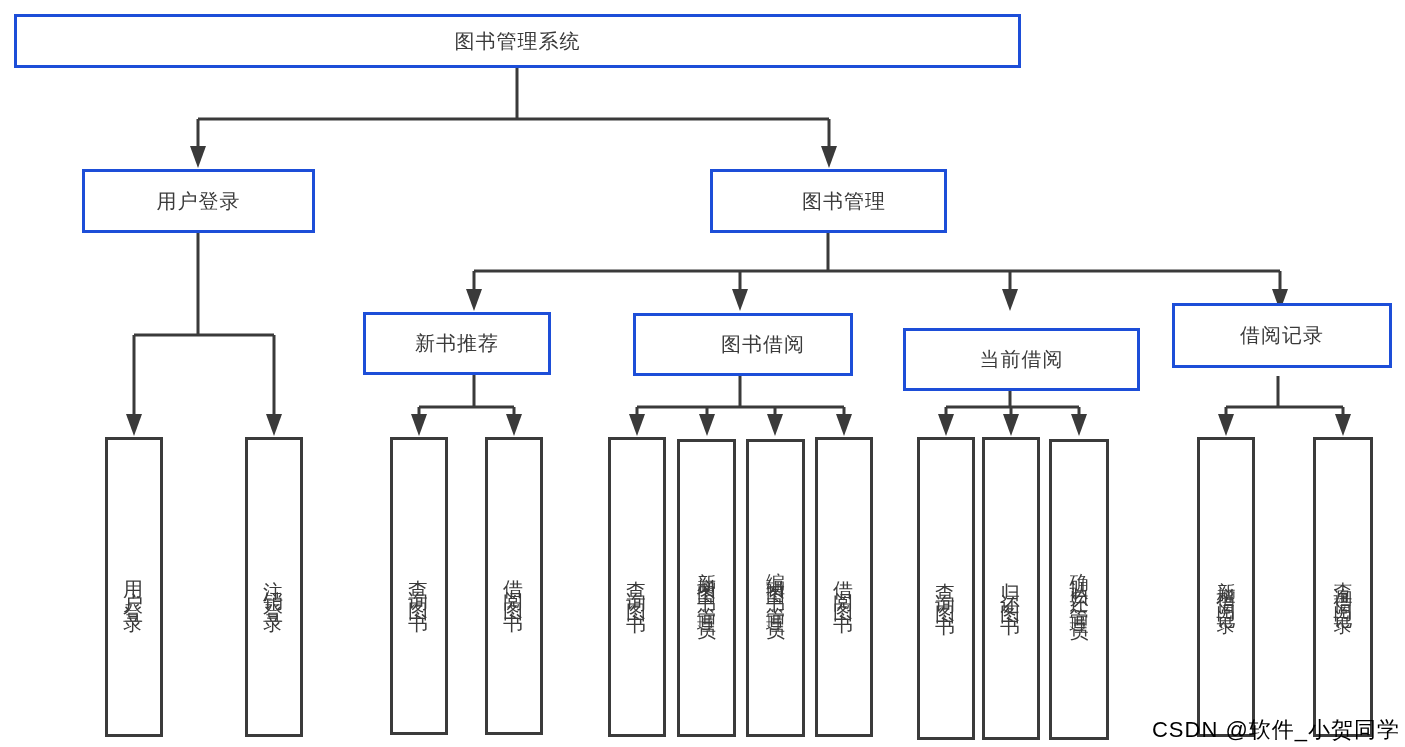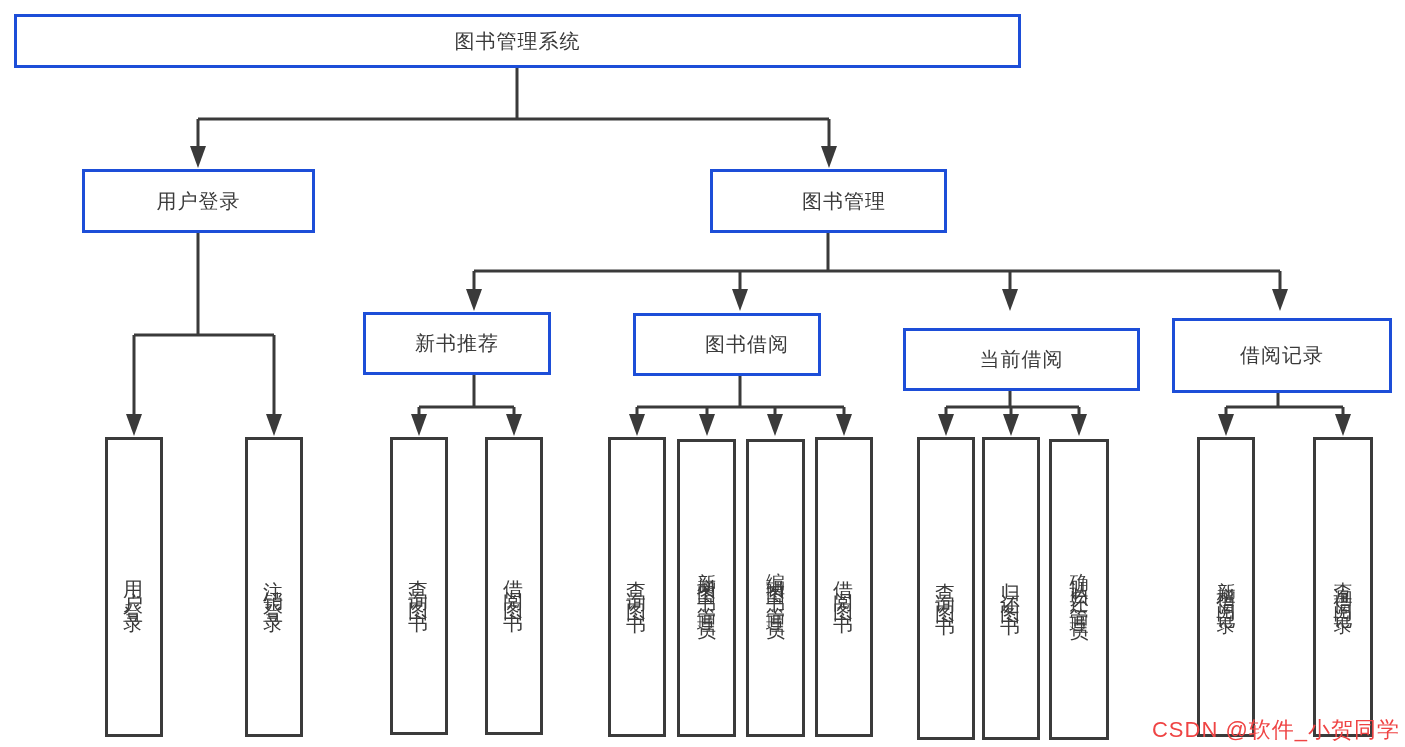--- a/index.html
+++ b/index.html
@@ -54,21 +54,21 @@
   }
   .vbox.vbox-long .vtext {
     font-size: 19px;
     letter-spacing: 7px;
   }
   #watermark {
     position: absolute;
     right: 5px;
     bottom: 2px;
     font-size: 22px;
-    color: #ef4444;
+    color: #000000;
     letter-spacing: 1px;
     z-index: 3;
   }
 </style>
 </head>
 <body>
 
 <div id="canvas">
 
   <svg id="connectors" viewBox="0 0 1405 747" xmlns="http://www.w3.org/2000/svg">
@@ -109,27 +109,27 @@
   <div class="hbox" style="left:82px; top:169px; width:233px; height:64px;">
     <span>用户登录</span>
   </div>
   <div class="hbox" style="left:710px; top:169px; width:237px; height:64px;padding-left:31px;">
     <span>图书管理</span>
   </div>
 
   <div class="hbox" style="left:363px; top:312px; width:188px; height:63px;">
     <span>新书推荐</span>
   </div>
-  <div class="hbox" style="left:633px; top:313px; width:188px; height:63px;padding-left:40px;">
+  <div class="hbox" style="left:633px; top:313px; width:220px; height:63px;padding-left:40px;">
     <span>图书借阅</span>
   </div>
   <div class="hbox" style="left:903px; top:328px; width:237px; height:63px;">
     <span>当前借阅</span>
   </div>
-  <div class="hbox" style="left:1172px; top:318px; width:220px; height:75px;">
+  <div class="hbox" style="left:1172px; top:303px; width:220px; height:65px;">
     <span>借阅记录</span>
   </div>
 
   <div class="vbox" style="left:105px; top:437px; width:58px; height:300px;">
     <span class="vtext">用户登录</span>
   </div>
   <div class="vbox" style="left:245px; top:437px; width:58px; height:300px;">
     <span class="vtext">注销登录</span>
   </div>
 

